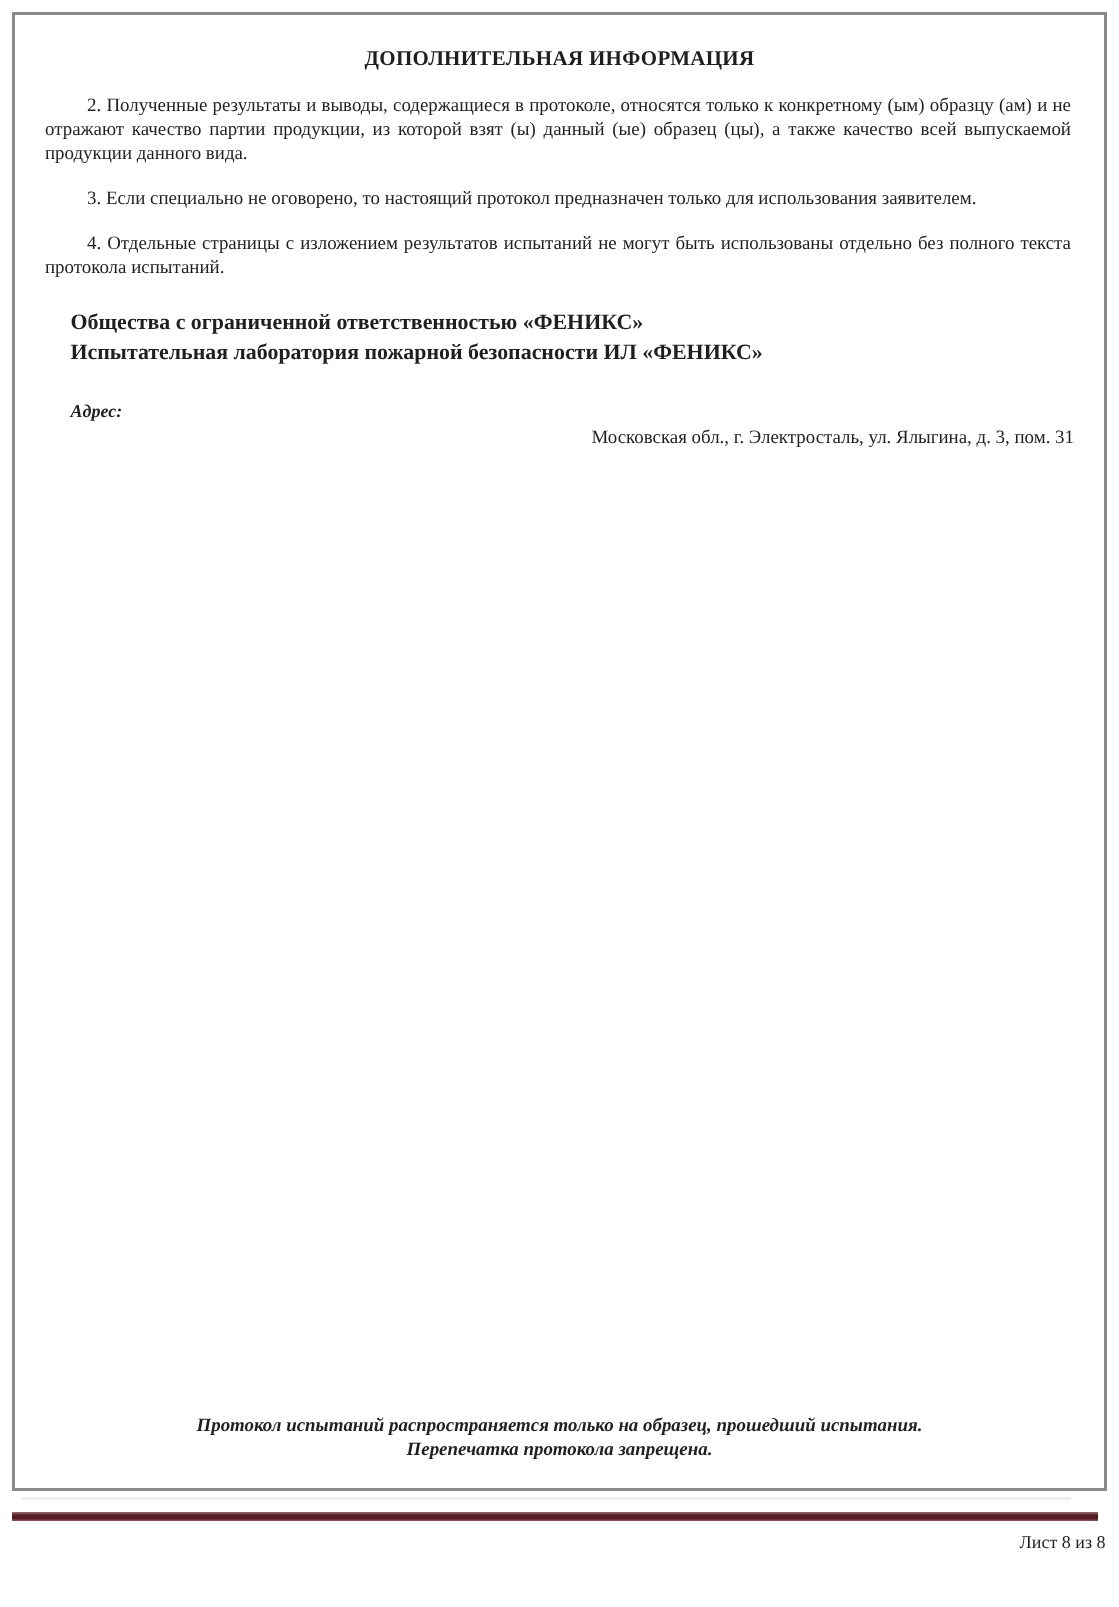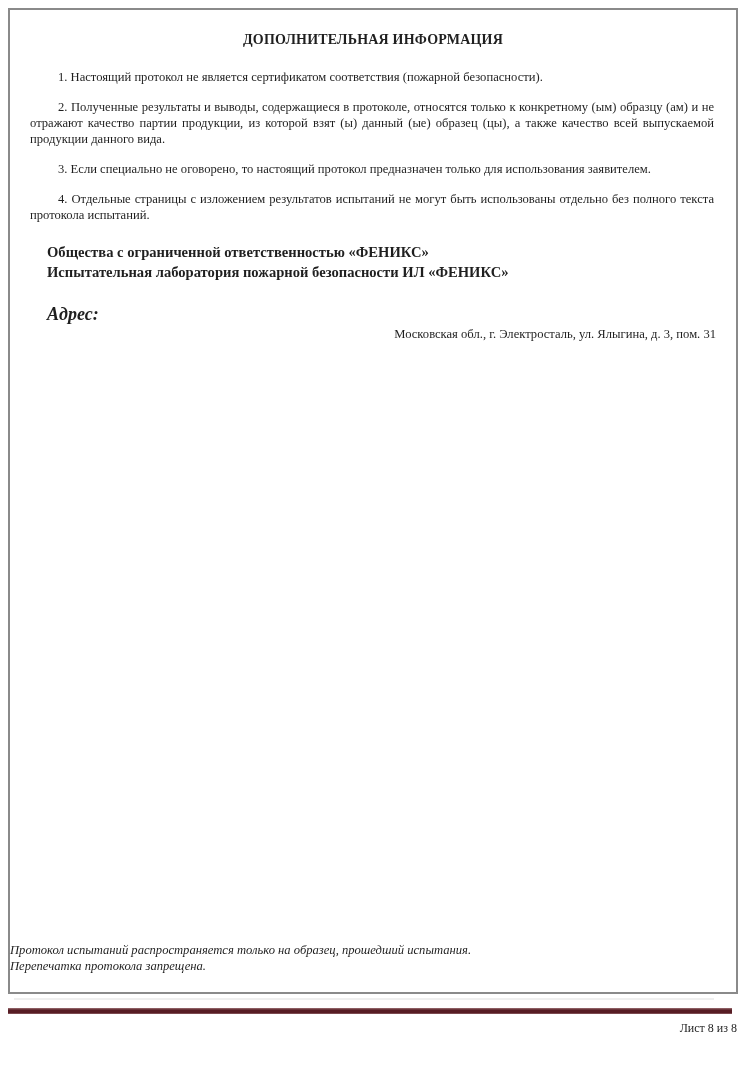--- a/index.html
+++ b/index.html
@@ -63,34 +63,34 @@
   .lab-block {
     margin: 19px 0 0 17px;
     font-weight: bold;
     font-size: 14.6px;
     line-height: 20px;
   }
   .address-label {
     margin: 22px 0 0 17px;
     font-weight: bold;
     font-style: italic;
-    font-size: 18px;
+    font-size: 12px;
   }
   .address-value {
     margin: 2px 0 0 31px;
     font-size: 12.6px;
     text-align: right;
   }
   .notice {
     position: absolute;
     left: 0;
     right: 0;
     bottom: 18px;
-    text-align: left;
-    font-weight: normal;
+    text-align: center;
+    font-weight: bold;
     font-style: italic;
     font-size: 12.6px;
     line-height: 16px;
   }
   .rule-bar {
     position: absolute;
     left: 8px;
     top: 1008px;
     width: 724px;
     height: 6px;
@@ -119,21 +119,20 @@
 </head>
 <body>
 
 <div class="sheet">
 
   <div class="frame">
     <div class="content">
 
       <div class="doc-title">ДОПОЛНИТЕЛЬНАЯ ИНФОРМАЦИЯ</div>
 
-      <p class="para first">1. Настоящий протокол не является сертификатом соответствия (пожарной безопасности).</p>
 
       <p class="para">2. Полученные результаты и выводы, содержащиеся в протоколе, относятся только к конкретному (ым) образцу (ам) и не отражают качество партии продукции, из которой взят (ы) данный (ые) образец (цы), а также качество всей выпускаемой продукции данного вида.</p>
 
       <p class="para">3. Если специально не оговорено, то настоящий протокол предназначен только для использования заявителем.</p>
 
       <p class="para">4. Отдельные страницы с изложением результатов испытаний не могут быть использованы отдельно без полного текста протокола испытаний.</p>
 
       <div class="lab-block">
         <div>Общества с ограниченной ответственностью «ФЕНИКС»</div>
         <div>Испытательная лаборатория пожарной безопасности ИЛ «ФЕНИКС»</div>

